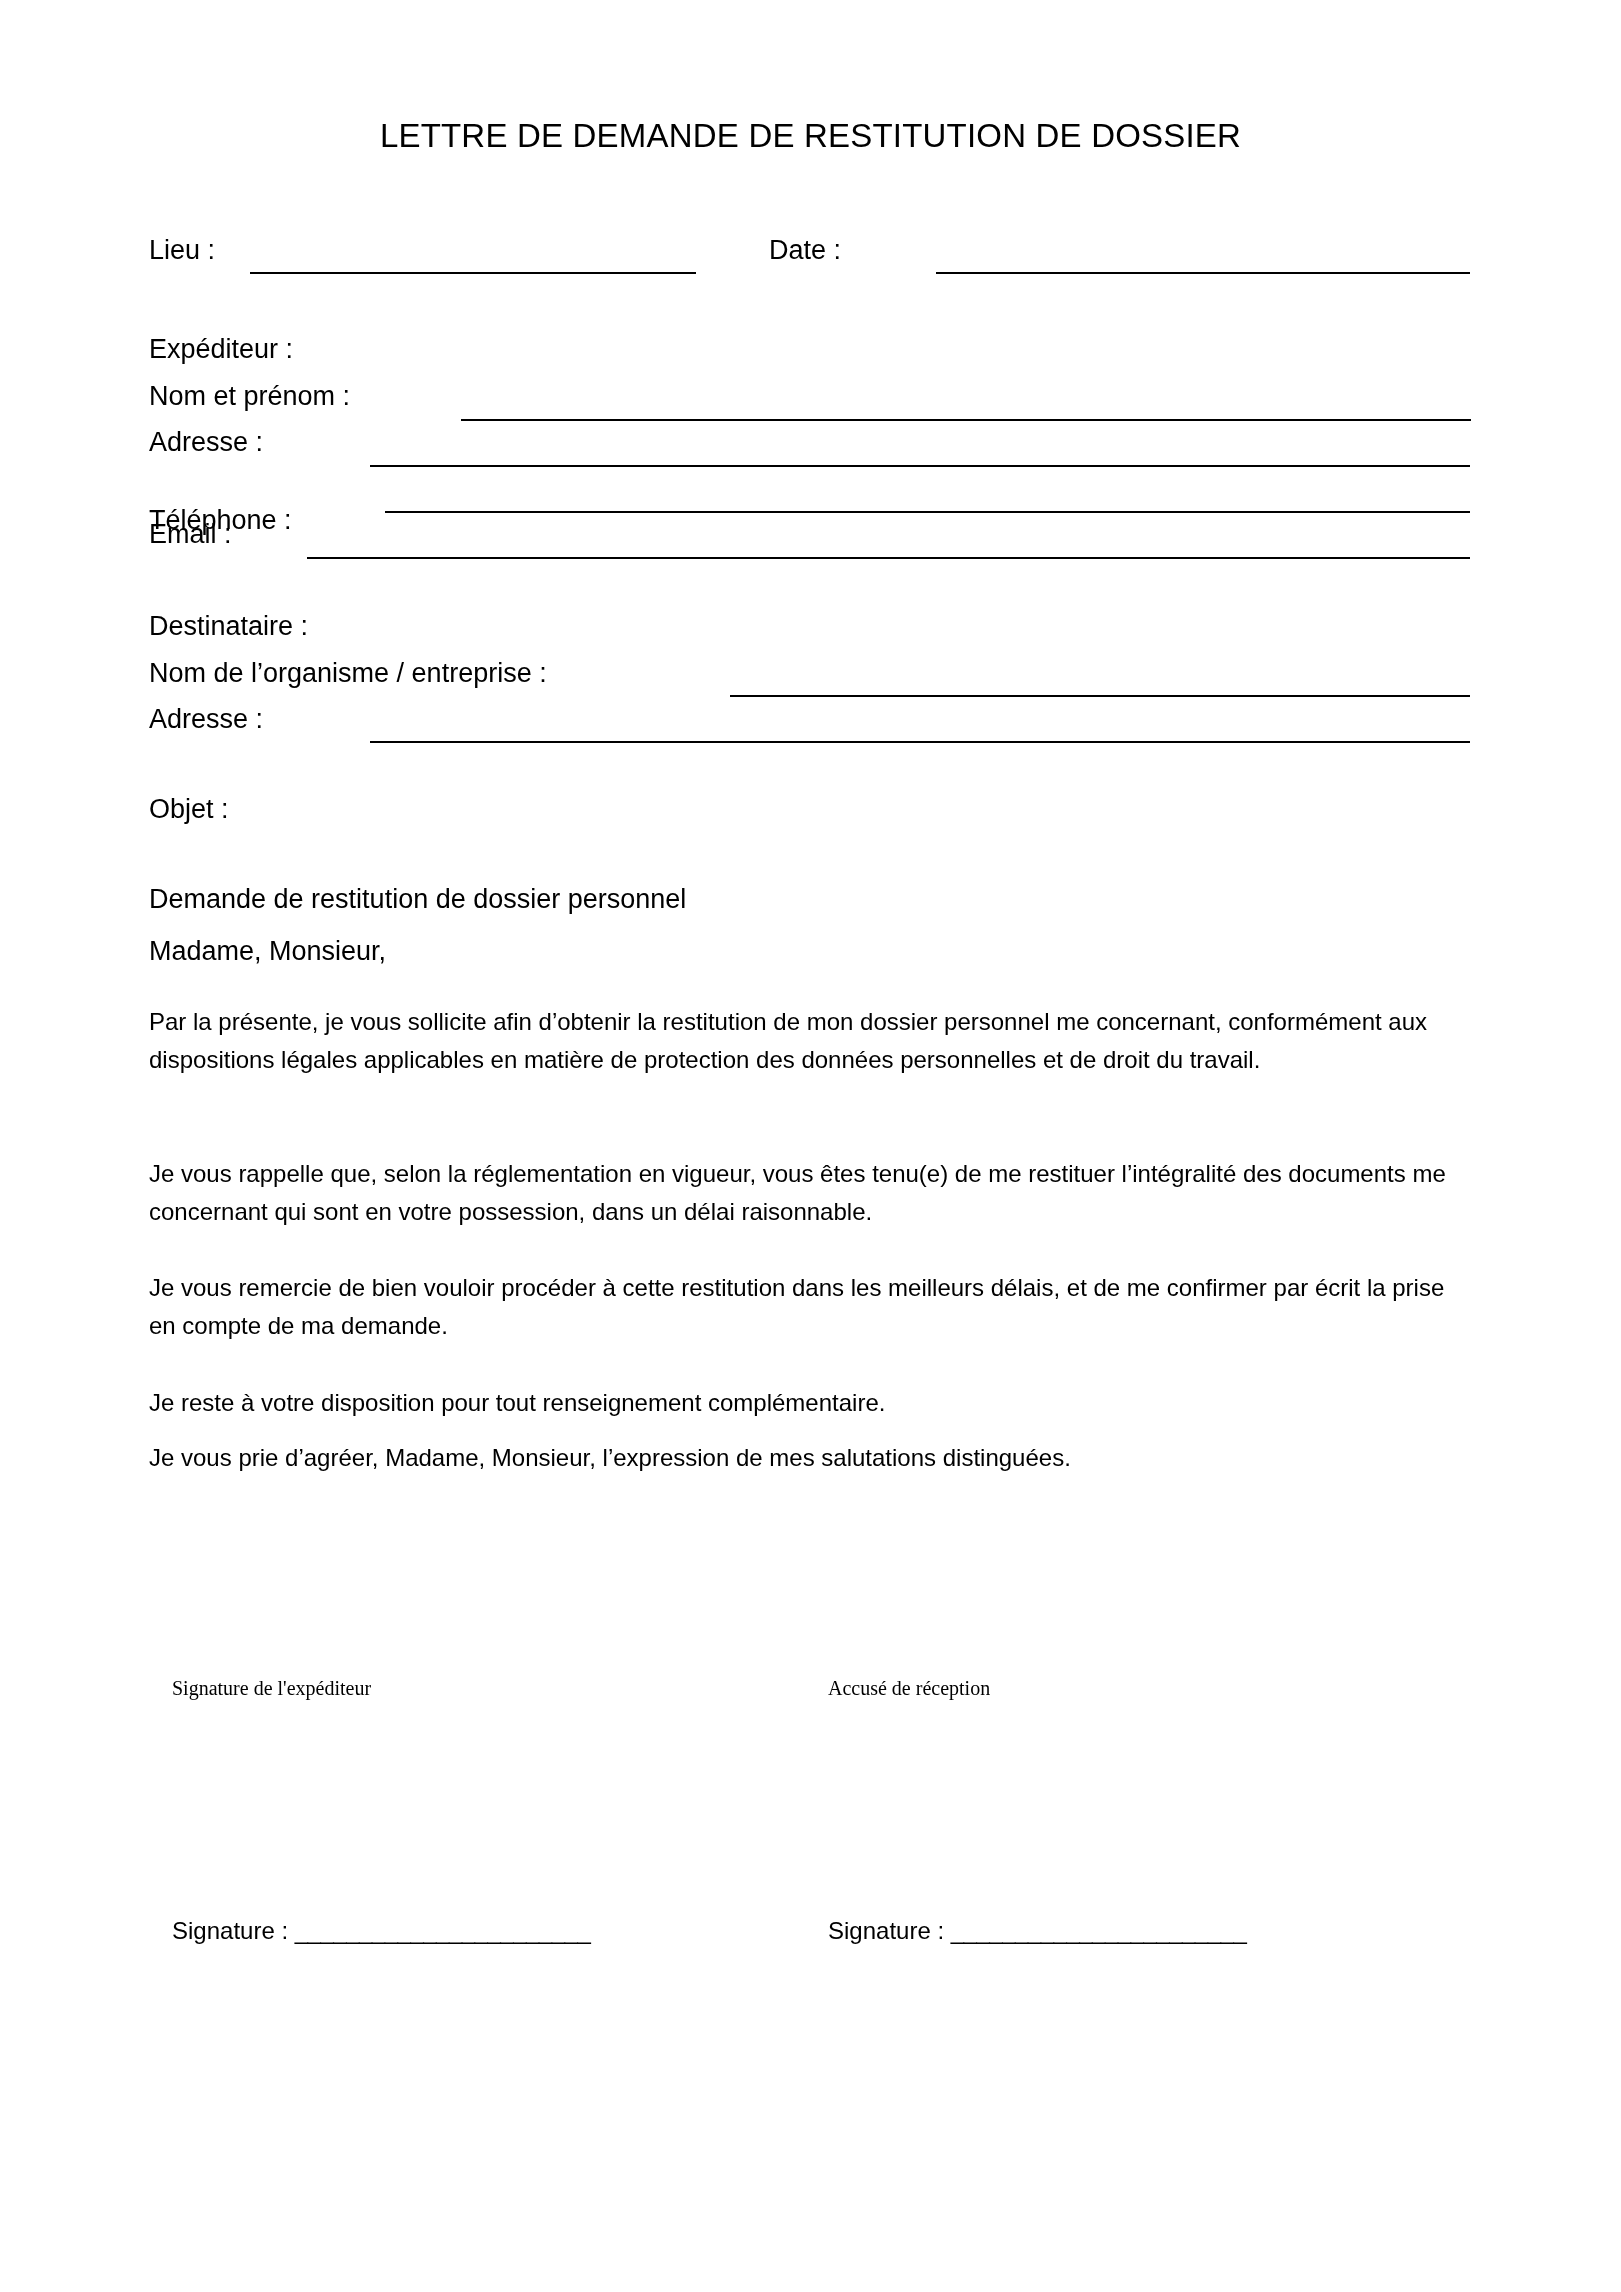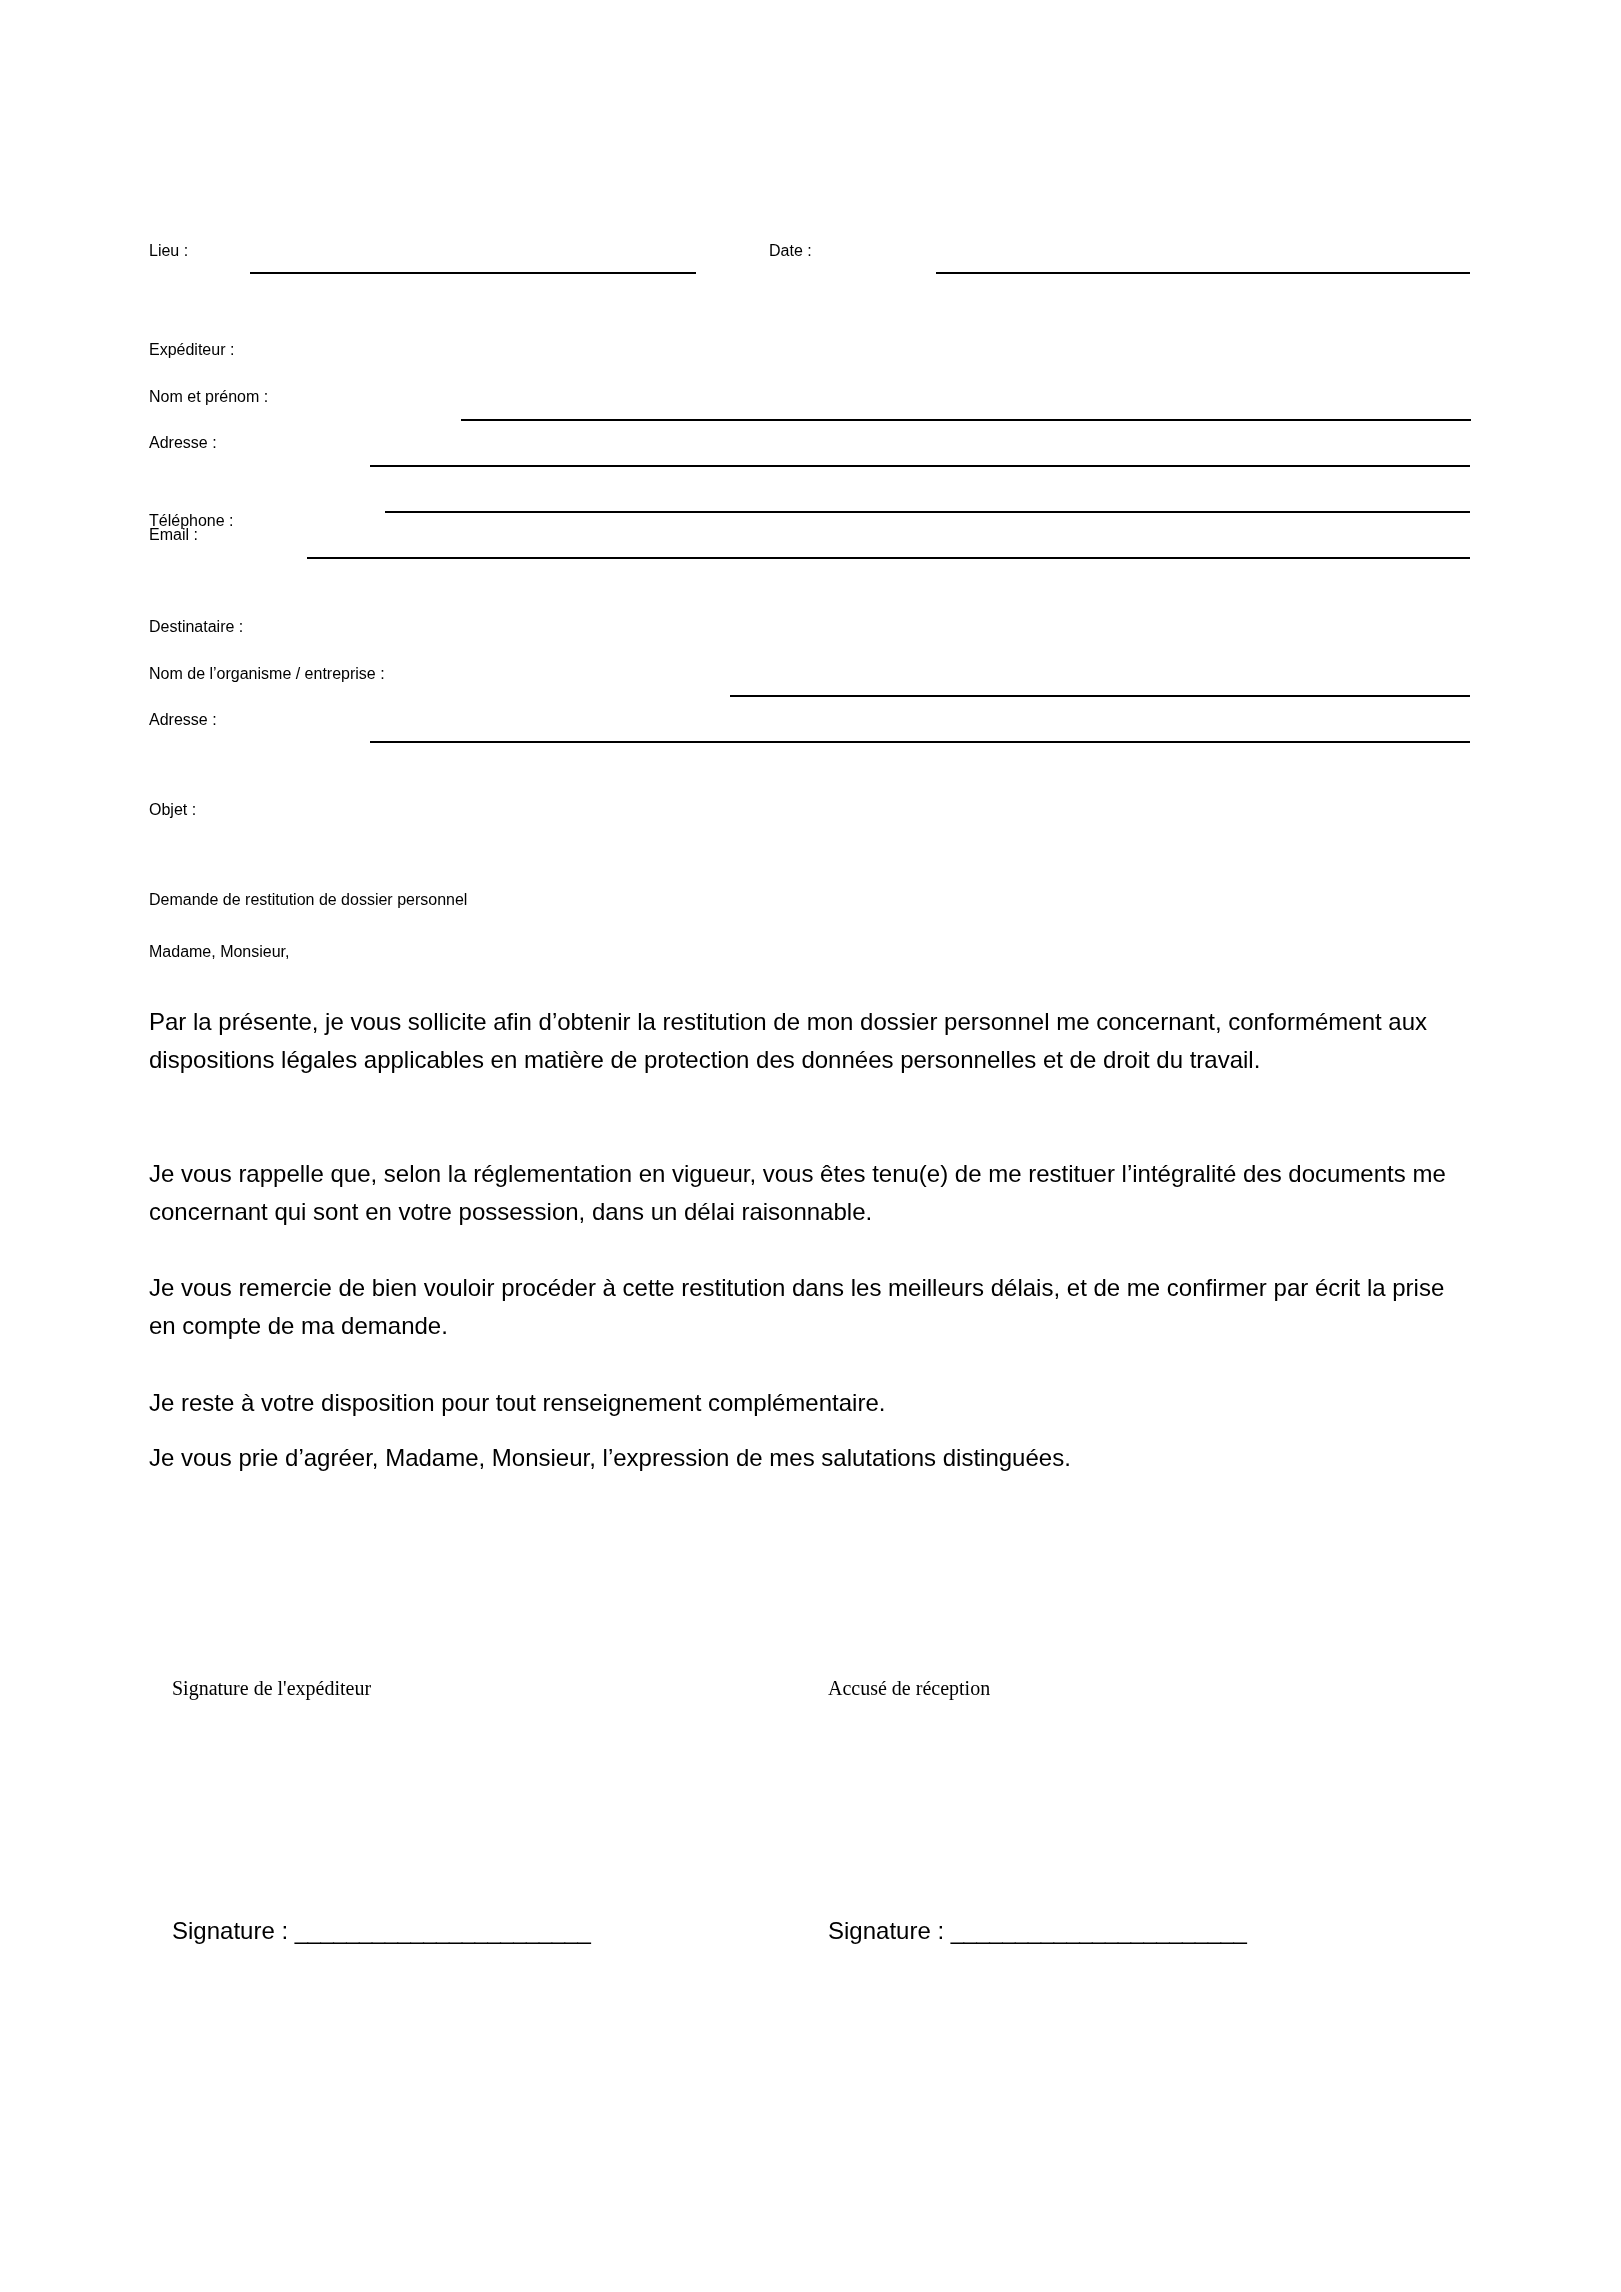--- a/index.html
+++ b/index.html
@@ -33,21 +33,21 @@
     text-align: center;
     font-size: 33px;
     line-height: 39px;
     letter-spacing: 0.2px;
     font-weight: 400;
   }
 
   
   .label {
     position: absolute;
-    font-size: 16px;
+    font-size: 27px;
     line-height: 31px;
     white-space: nowrap;
   }
   .para {
     position: absolute;
     font-size: 24px;
     line-height: 38px;
     text-align: left;
   }
 
@@ -75,20 +75,21 @@
   }
   .sig-underscore {
     letter-spacing: -0.5px;
   }
 </style>
 </head>
 <body>
 
 <div class="page">
 
+  <div class="doc-title">LETTRE DE DEMANDE DE RESTITUTION DE DOSSIER</div>
 
   <div class="label" style="left:149px; top:235px;">Lieu :</div>
   <div class="rule" style="left:250px; top:272px; width:446px;"></div>
 
   <div class="label" style="left:769px; top:235px;">Date :</div>
   <div class="rule" style="left:936px; top:272px; width:534px;"></div>
 
   <div class="label" style="left:149px; top:334px;">Expéditeur :</div>
 
   <div class="label" style="left:149px; top:381px;">Nom et prénom :</div>

